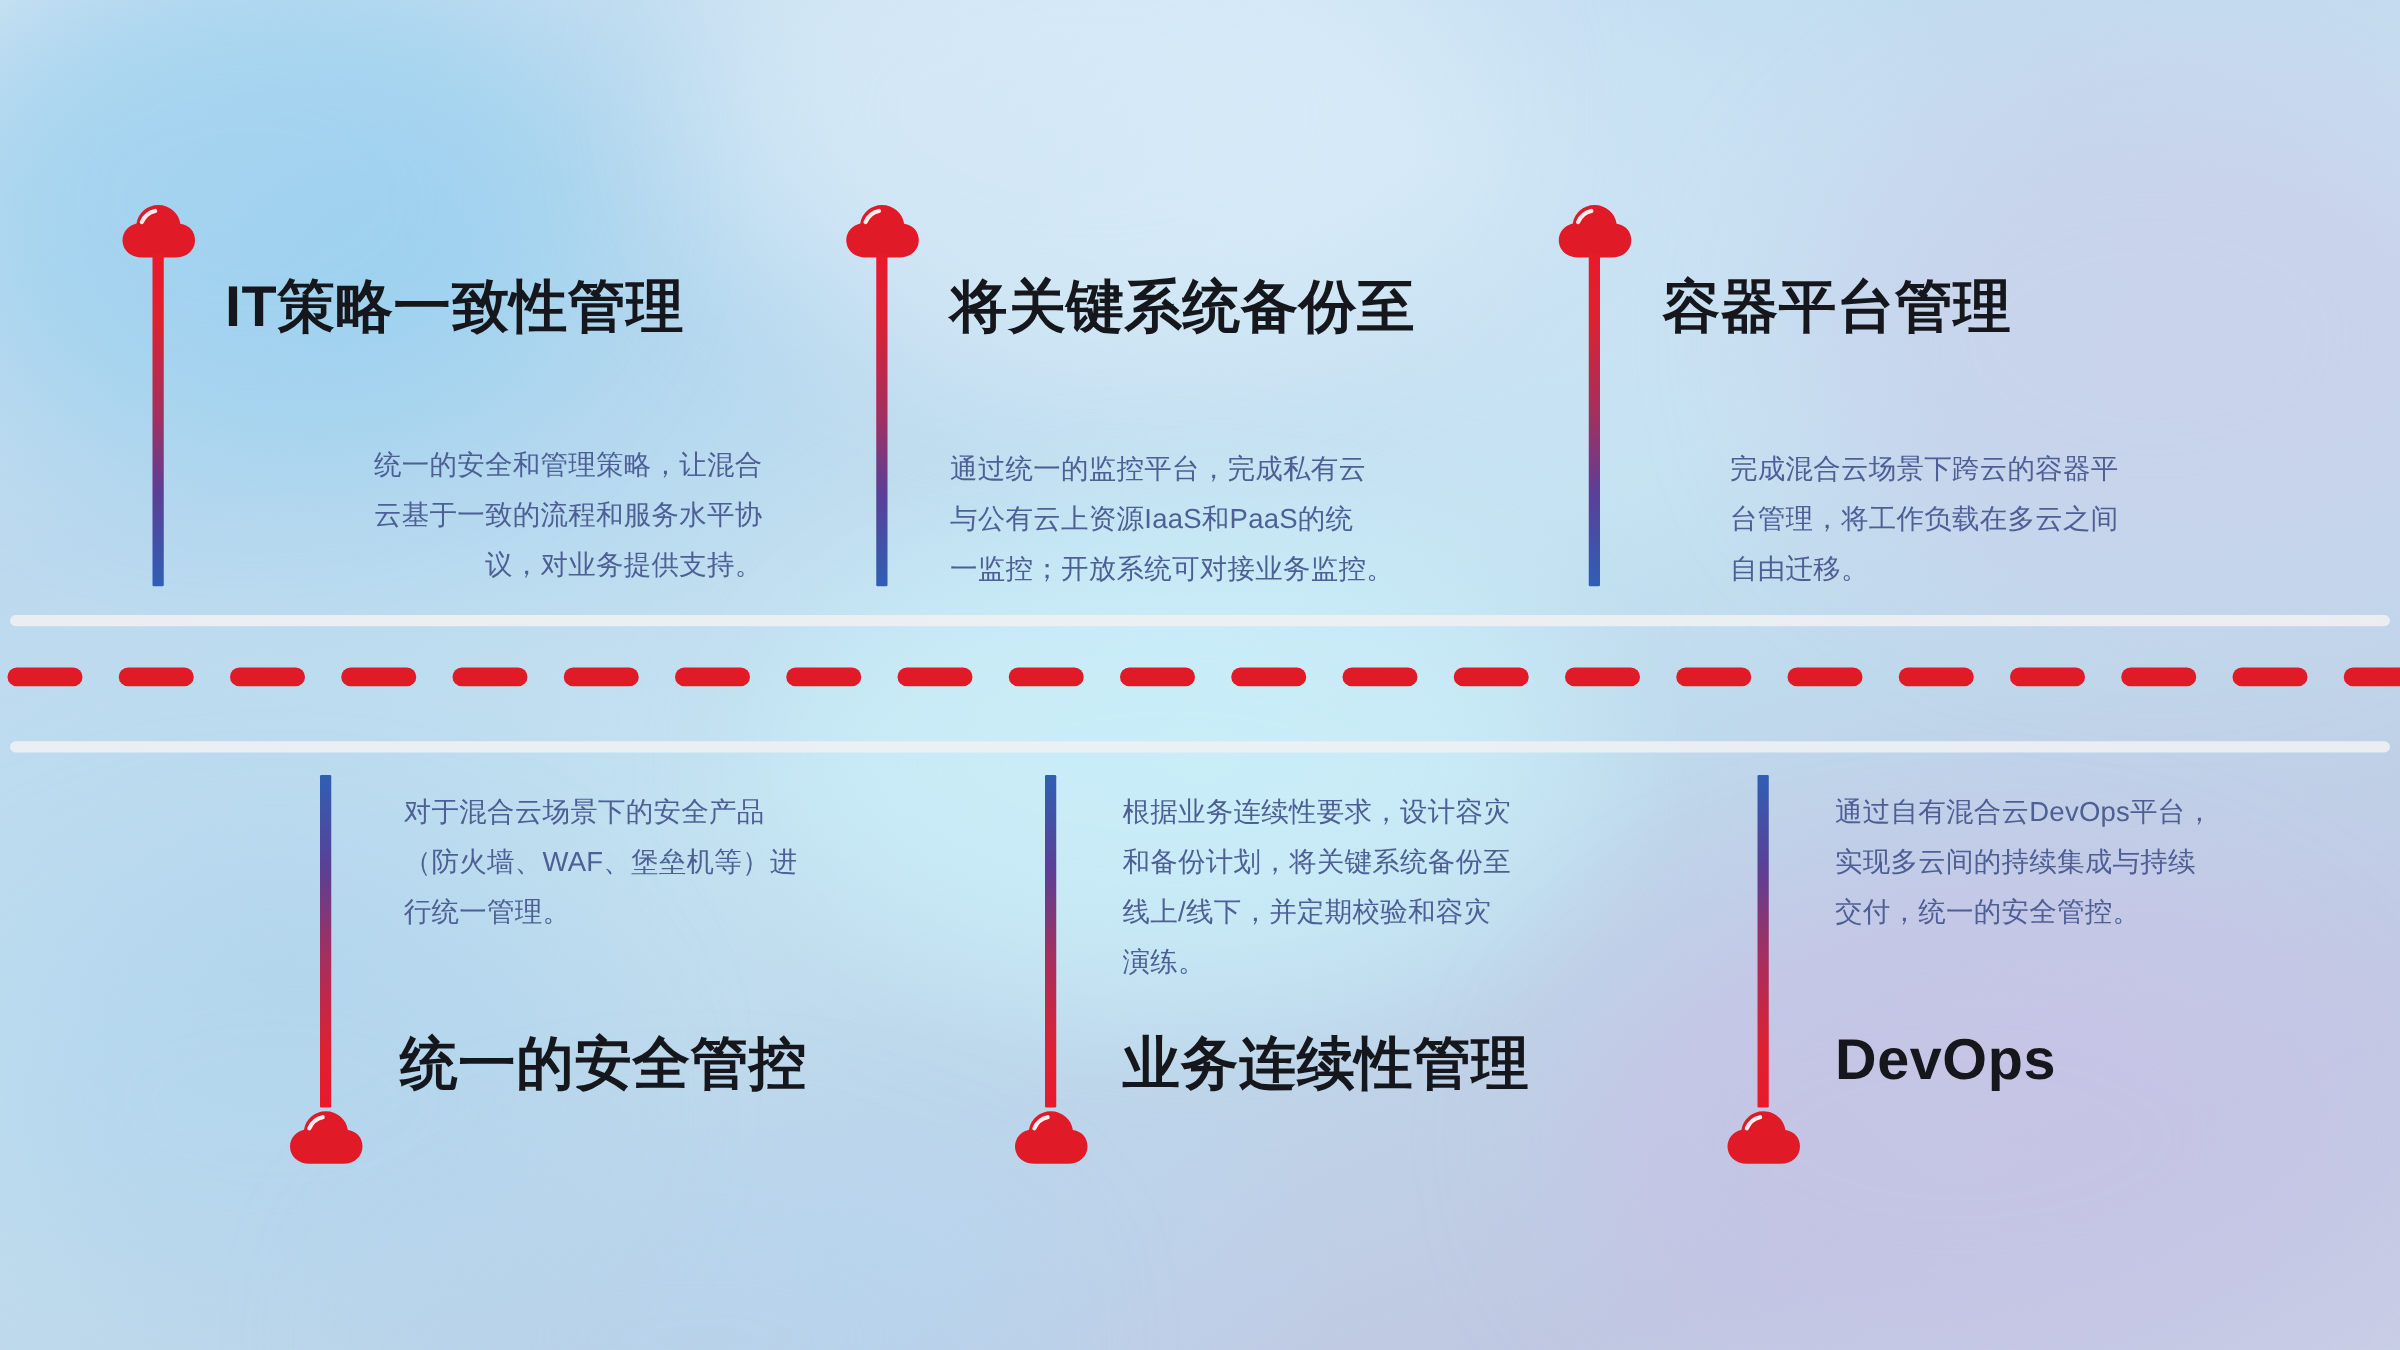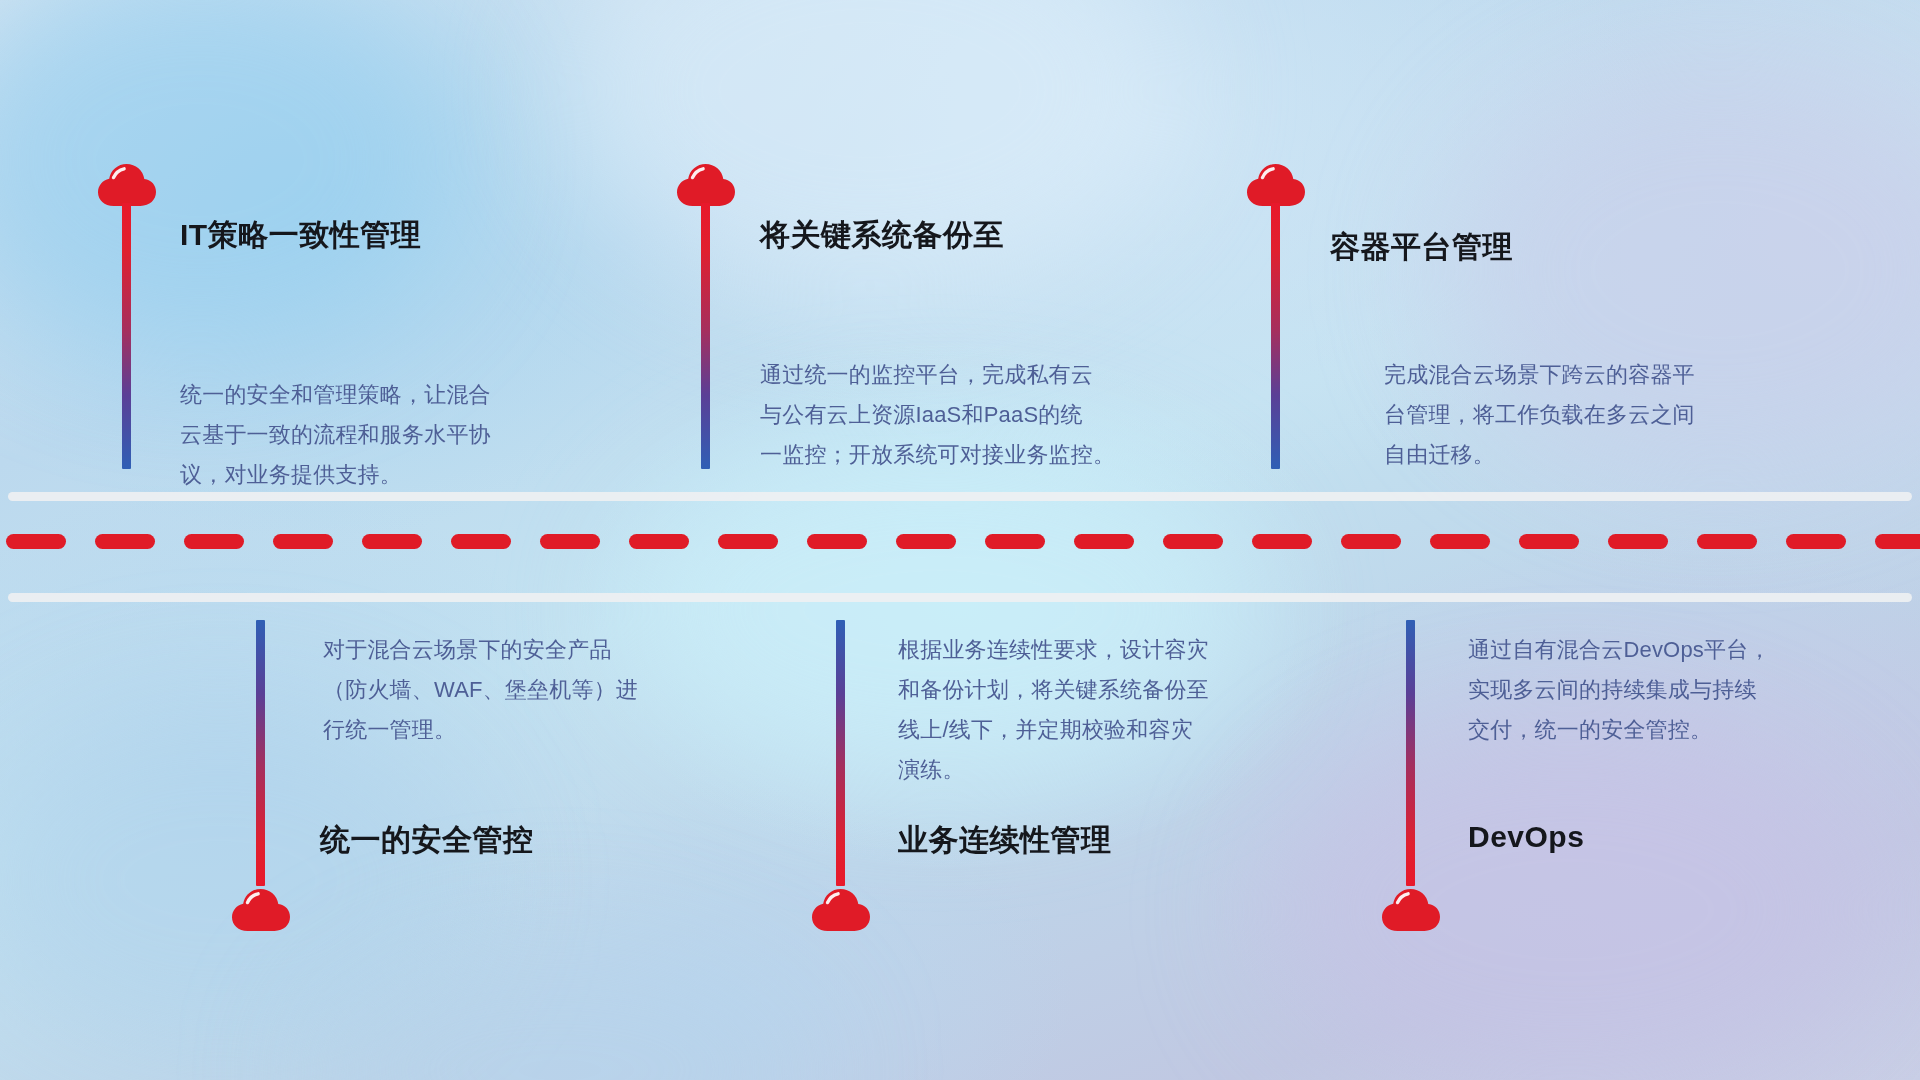--- a/index.html
+++ b/index.html
@@ -104,21 +104,21 @@
   }
   .stem.down {
     background: linear-gradient(180deg, #e8192b 0%, #e0202f 18%, #a52f5e 48%, #5b3f96 72%, #2f5fb5 100%);
   }
   .stem.up {
     background: linear-gradient(180deg, #2f5fb5 0%, #5b3f96 28%, #a52f5e 55%, #e0202f 84%, #e8192b 100%);
   }
 
   .heading {
     position: absolute;
-    font-size: 30px;
+    font-size: 46px;
     font-weight: 700;
     color: #15171c;
     letter-spacing: 0.5px;
     white-space: nowrap;
   }
   .body-text {
     position: absolute;
     font-size: 22px;
     line-height: 40px;
     color: #4e5f96;
@@ -141,21 +141,21 @@
 
   <div class="col">
     <div class="cloud" style="left:96px; top:160px;">
       <svg viewBox="0 0 62 47" xmlns="http://www.w3.org/2000/svg">
         <path d="M17.5 46C8.4 46 2 39.9 2 32.2c0-6.6 4.7-12 11.2-13.4C14.6 10.2 21.8 4 30.6 4c9.1 0 16.6 6.5 17.7 15C55.6 20 60 25.3 60 32.1 60 39.9 53.6 46 44.5 46z" fill="#e01b27"></path>
         <path d="M17.5 17.6c2-4.6 6-7.8 10.6-8.8" fill="none" stroke="#ffffff" stroke-width="3.4" stroke-linecap="round" opacity="0.92"></path>
       </svg>
     </div>
     <div class="stem down" style="left:122px; top:203px; height:266px;"></div>
     <div class="heading" style="left:180px; top:215px;">IT策略一致性管理</div>
-    <div class="body-text" style="left:180px; top:375px; width:430px;">统一的安全和管理策略，让混合
+    <div class="body-text" style="left:180px; top:352px; width:430px;text-align:right;">统一的安全和管理策略，让混合
 云基于一致的流程和服务水平协
 议，对业务提供支持。</div>
   </div>
 
   <div class="col">
     <div class="cloud" style="left:675px; top:160px;">
       <svg viewBox="0 0 62 47" xmlns="http://www.w3.org/2000/svg">
         <path d="M17.5 46C8.4 46 2 39.9 2 32.2c0-6.6 4.7-12 11.2-13.4C14.6 10.2 21.8 4 30.6 4c9.1 0 16.6 6.5 17.7 15C55.6 20 60 25.3 60 32.1 60 39.9 53.6 46 44.5 46z" fill="#e01b27"></path>
         <path d="M17.5 17.6c2-4.6 6-7.8 10.6-8.8" fill="none" stroke="#ffffff" stroke-width="3.4" stroke-linecap="round" opacity="0.92"></path>
       </svg>
@@ -168,21 +168,21 @@
   </div>
 
   <div class="col">
     <div class="cloud" style="left:1245px; top:160px;">
       <svg viewBox="0 0 62 47" xmlns="http://www.w3.org/2000/svg">
         <path d="M17.5 46C8.4 46 2 39.9 2 32.2c0-6.6 4.7-12 11.2-13.4C14.6 10.2 21.8 4 30.6 4c9.1 0 16.6 6.5 17.7 15C55.6 20 60 25.3 60 32.1 60 39.9 53.6 46 44.5 46z" fill="#e01b27"></path>
         <path d="M17.5 17.6c2-4.6 6-7.8 10.6-8.8" fill="none" stroke="#ffffff" stroke-width="3.4" stroke-linecap="round" opacity="0.92"></path>
       </svg>
     </div>
     <div class="stem down" style="left:1271px; top:203px; height:266px;"></div>
-    <div class="heading" style="left:1330px; top:227px;">容器平台管理</div>
+    <div class="heading" style="left:1330px; top:215px;">容器平台管理</div>
     <div class="body-text" style="left:1384px; top:355px; width:450px;">完成混合云场景下跨云的容器平
 台管理，将工作负载在多云之间
 自由迁移。</div>
   </div>
 
   <div id="divider">
     <div class="rail top"></div>
     <div class="dash-row" id="dash-row">
         <div class="dash" style="background: rgb(224, 27, 39);"></div>
         <div class="dash" style="background: rgb(224, 27, 39);"></div>

